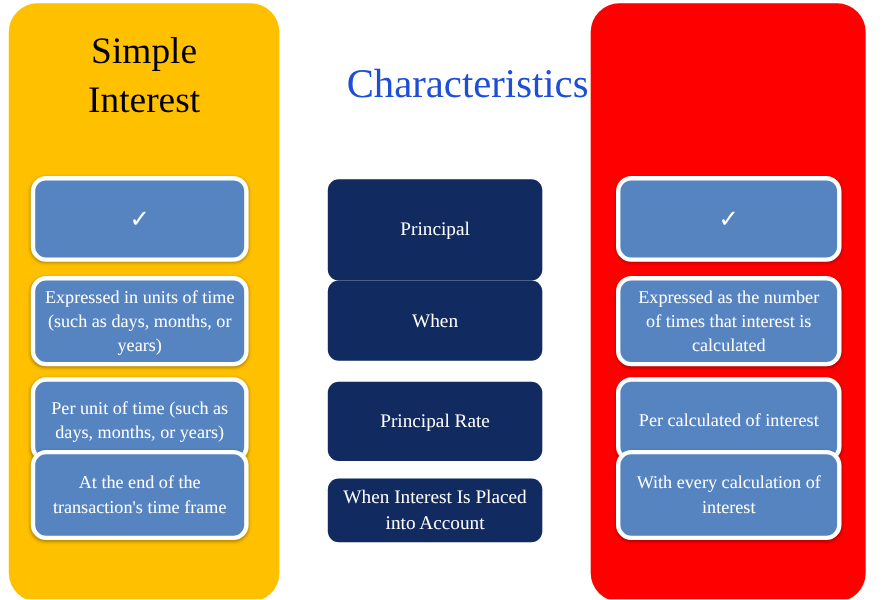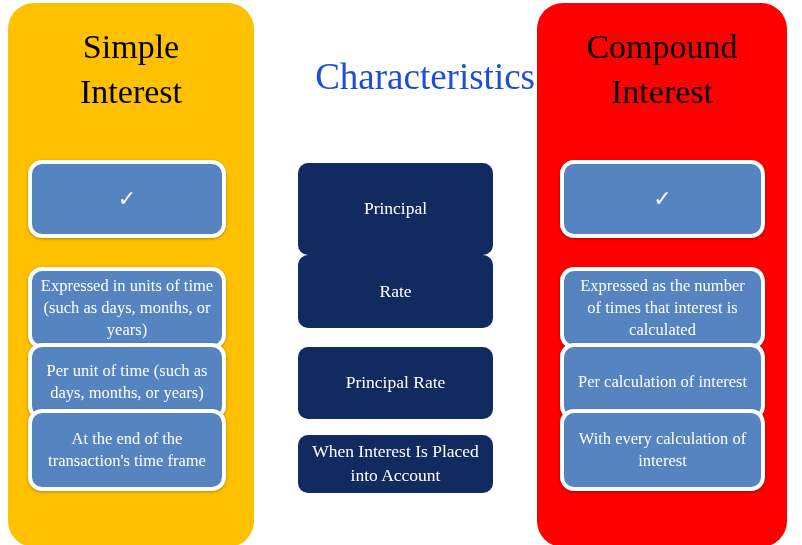--- a/index.html
+++ b/index.html
@@ -73,21 +73,21 @@
     text-align: center;
     font-size: 17.5px;
     line-height: 1.35;
     padding: 4px 10px;
   }
   .check { font-size: 22px; line-height: 1; }
   
   .ls { left: 20px; width: 198px; }   
   .rs { left: 23px; width: 205px; }   
   .r1 { top: 157px; height: 78px; }
-  .r2 { top: 264px; height: 82px; }
+  .r2 { top: 248px; height: 82px; }
   .r3 { top: 340px; height: 77px; }
   .r4 { top: 406px; height: 82px; }
   
   .m1 { top: 160px; height: 92px; padding-left: 10px; }
   .m2 { top: 252px; height: 73px; }
   .m3 { top: 344px; height: 72px; }
   .m4 { top: 432px; height: 58px; }
 </style>
 </head>
 <body>
@@ -100,28 +100,27 @@
       <span class="check">✓</span>
     </div>
     <div class="item-box ls r2">Expressed in units of time (such as days, months, or years)</div>
     <div class="item-box ls r3">Per unit of time (such as days, months, or years)</div>
     <div class="item-box ls r4">At the end of the transaction's time frame</div>
   </section>
 
   <section class="col-mid">
     <h2 class="mid-title">Characteristics</h2>
     <div class="char-box m1">Principal</div>
-    <div class="char-box m2">Rate</div>
+    <div class="char-box m2">When</div>
     <div class="char-box m3">Principal Rate</div>
     <div class="char-box m4">When Interest Is Placed into Account</div>
   </section>
 
   <section class="panel panel-compound">
-    <h2 class="col-title"><span class="wrap">Compound Interest</span></h2>
     <div class="item-box rs r1">
       <span class="check">✓</span>
     </div>
     <div class="item-box rs r2">Expressed as the number of times that interest is calculated</div>
-    <div class="item-box rs r3">Per calculation of interest</div>
+    <div class="item-box rs r3">Per calculated of interest</div>
     <div class="item-box rs r4">With every calculation of interest</div>
   </section>
 
 </div>
 
 </body></html>

